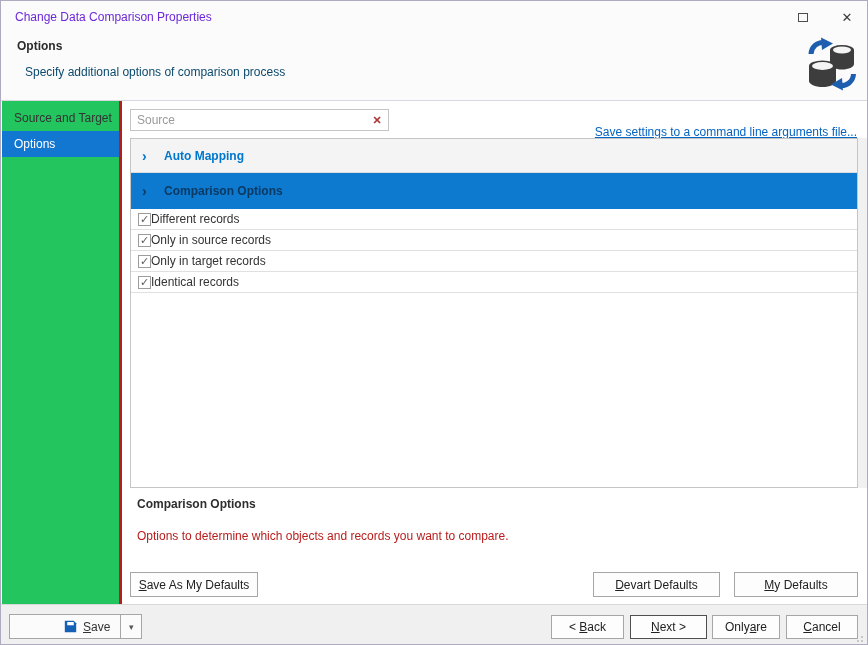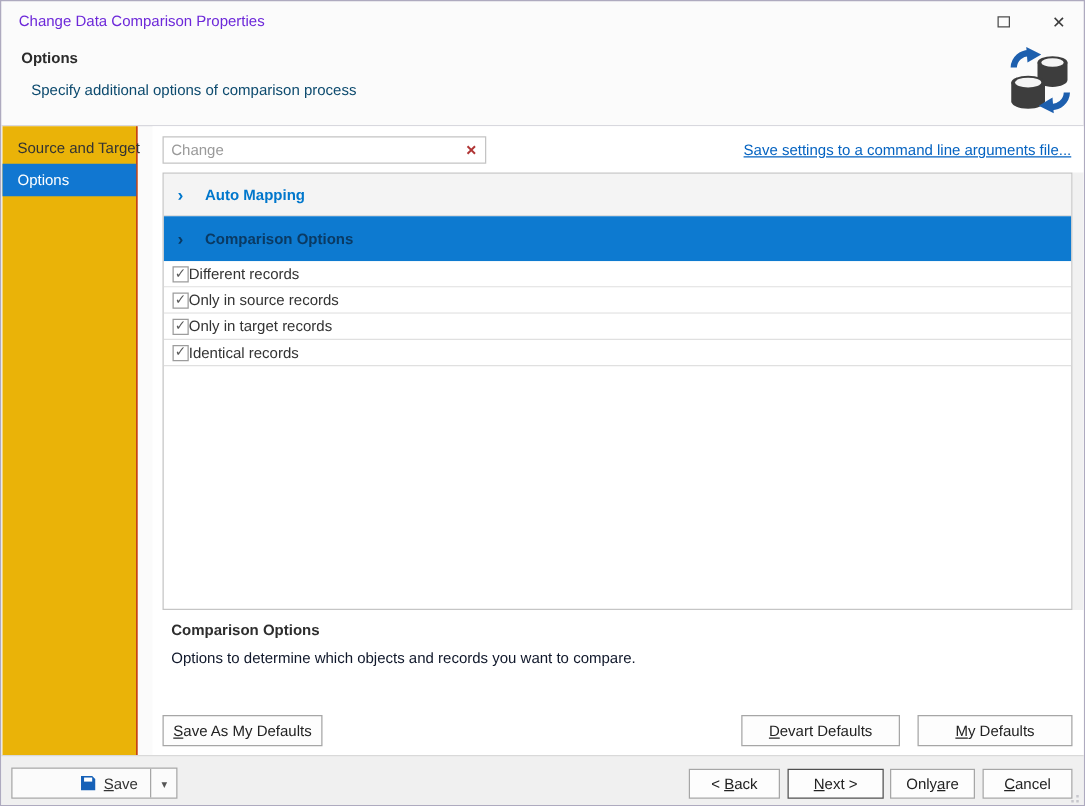--- a/index.html
+++ b/index.html
@@ -15,34 +15,34 @@
   .win-btn { width: 28px; height: 20px; display: flex; align-items: center; justify-content: center; cursor: default; }
   .max-glyph { width: 10px; height: 9px; border: 1px solid #4d4d4d; display: inline-block; }
   .close-glyph { font-size: 13px; color: #3c3c3c; }
 
   .header-title { position: absolute; left: 16px; top: 38px; font-weight: bold; color: #2b2b2b; }
   .header-sub { position: absolute; left: 24px; top: 64px; color: #0c4a6e; }
   .header-icon { position: absolute; top: 36px; right: 8px; width: 54px; height: 54px; }
   .header-divider { position: absolute; left: 0; top: 99px; width: 100%; height: 1px; background: #d8d8de; }
 
   
-  .sidebar { position: absolute; left: 1px; top: 100px; width: 108px; height: 503px;
-             background: #eab308; border-right: 1px solid #b91c1c; padding-top: 4px; }
+  .sidebar { position: absolute; left: 1px; top: 100px; width: 120px; height: 503px;
+             background: #22c55e; border-right: 3px solid #b91c1c; padding-top: 4px; }
   .side-item { height: 26px; line-height: 26px; padding-left: 12px; color: #333; cursor: default; white-space: nowrap; }
   .side-item.selected { background: #1177d1; color: #fff; }
 
   
   .content { position: absolute; left: 121px; top: 100px; width: 746px; height: 503px; background: #fff; }
 
   .search { position: absolute; left: 8px; top: 8px; width: 259px; height: 22px;
             border: 1px solid #c4c4c4; background: #fff; display: flex; align-items: center; }
   .search-ph { flex: 1; padding-left: 6px; color: #9a9a9a; }
   .search-clear { width: 22px; text-align: center; color: #b03535; font-weight: bold; font-size: 11px; cursor: pointer; }
 
-  .cmdlink { position: absolute; right: 11px; top: 12px; color: #0563c1; text-decoration: underline; cursor: pointer; white-space: nowrap; }
+  .cmdlink { position: absolute; right: 11px; top: 24px; color: #0563c1; text-decoration: underline; cursor: pointer; white-space: nowrap; }
 
   .panel { position: absolute; left: 8px; top: 37px; right: 10px; height: 350px;
            border: 1px solid #c5c5c5; background: #fff; overflow: hidden; }
   .gutter { position: absolute; top: 37px; right: 1px; width: 9px; height: 350px; background: #f1f1f1; }
 
   .sec { height: 34px; display: flex; align-items: center; background: #f4f4f4;
          border-bottom: 1px solid #dcdcdc; cursor: pointer; }
   .sec .chev { margin-left: 11px; width: 14px; font-weight: bold; font-size: 14px; color: #0077cc; line-height: 1; }
   .sec .chev.down { transform: rotate(90deg); transform-origin: 45% 55%; }
   .sec .sec-label { margin-left: 8px; font-weight: bold; color: #0077cc; }
@@ -51,21 +51,21 @@
 
   .chk-row { height: 21px; display: flex; align-items: center; background: #fff;
              border-bottom: 1px solid #e0e0e0; cursor: default; }
   .chk-box { width: 13px; height: 13px; margin-left: 7px; border: 1px solid #9c9c9c; background: #fff;
              display: flex; align-items: center; justify-content: center;
              font-size: 11px; color: #5a5a5a; line-height: 1; cursor: pointer; }
   .chk-label { color: #333; }
 
   .desc { position: absolute; left: 15px; top: 396px; }
   .desc-title { font-weight: bold; color: #2e2e2e; }
-  .desc-text { margin-top: 8px; color: #0f172a; }
+  .desc-text { margin-top: 18px; color: #b91c1c; }
 
   .btn { background: #fdfdfd; border: 1px solid #a6a6a6; color: #222; font-family: inherit; font-size: 12px;
          display: flex; align-items: center; justify-content: center; cursor: pointer; white-space: pre; }
   .btn span { white-space: pre; }
   .u { text-decoration: underline; }
 
   .btn-samd   { position: absolute; left: 8px;  top: 471px; width: 128px; height: 25px; }
   .btn-devart { position: absolute; right: 148px; top: 471px; width: 127px; height: 25px; }
   .btn-mydef  { position: absolute; right: 10px; top: 471px; width: 124px; height: 25px; }
 
@@ -117,21 +117,21 @@
   <div class="header-divider"></div>
 
   <div class="sidebar">
     <div class="side-item">Source and Target</div>
     <div class="side-item selected">Options</div>
   </div>
 
   <div class="content">
 
     <div class="search">
-      <span class="search-ph">Change</span>
+      <span class="search-ph">Source</span>
       <span class="search-clear">✕</span>
     </div>
 
     <div class="cmdlink">Save settings to a command line arguments file...</div>
 
     <div class="gutter"></div>
 
     <div class="panel">
 
       <div class="sec">

